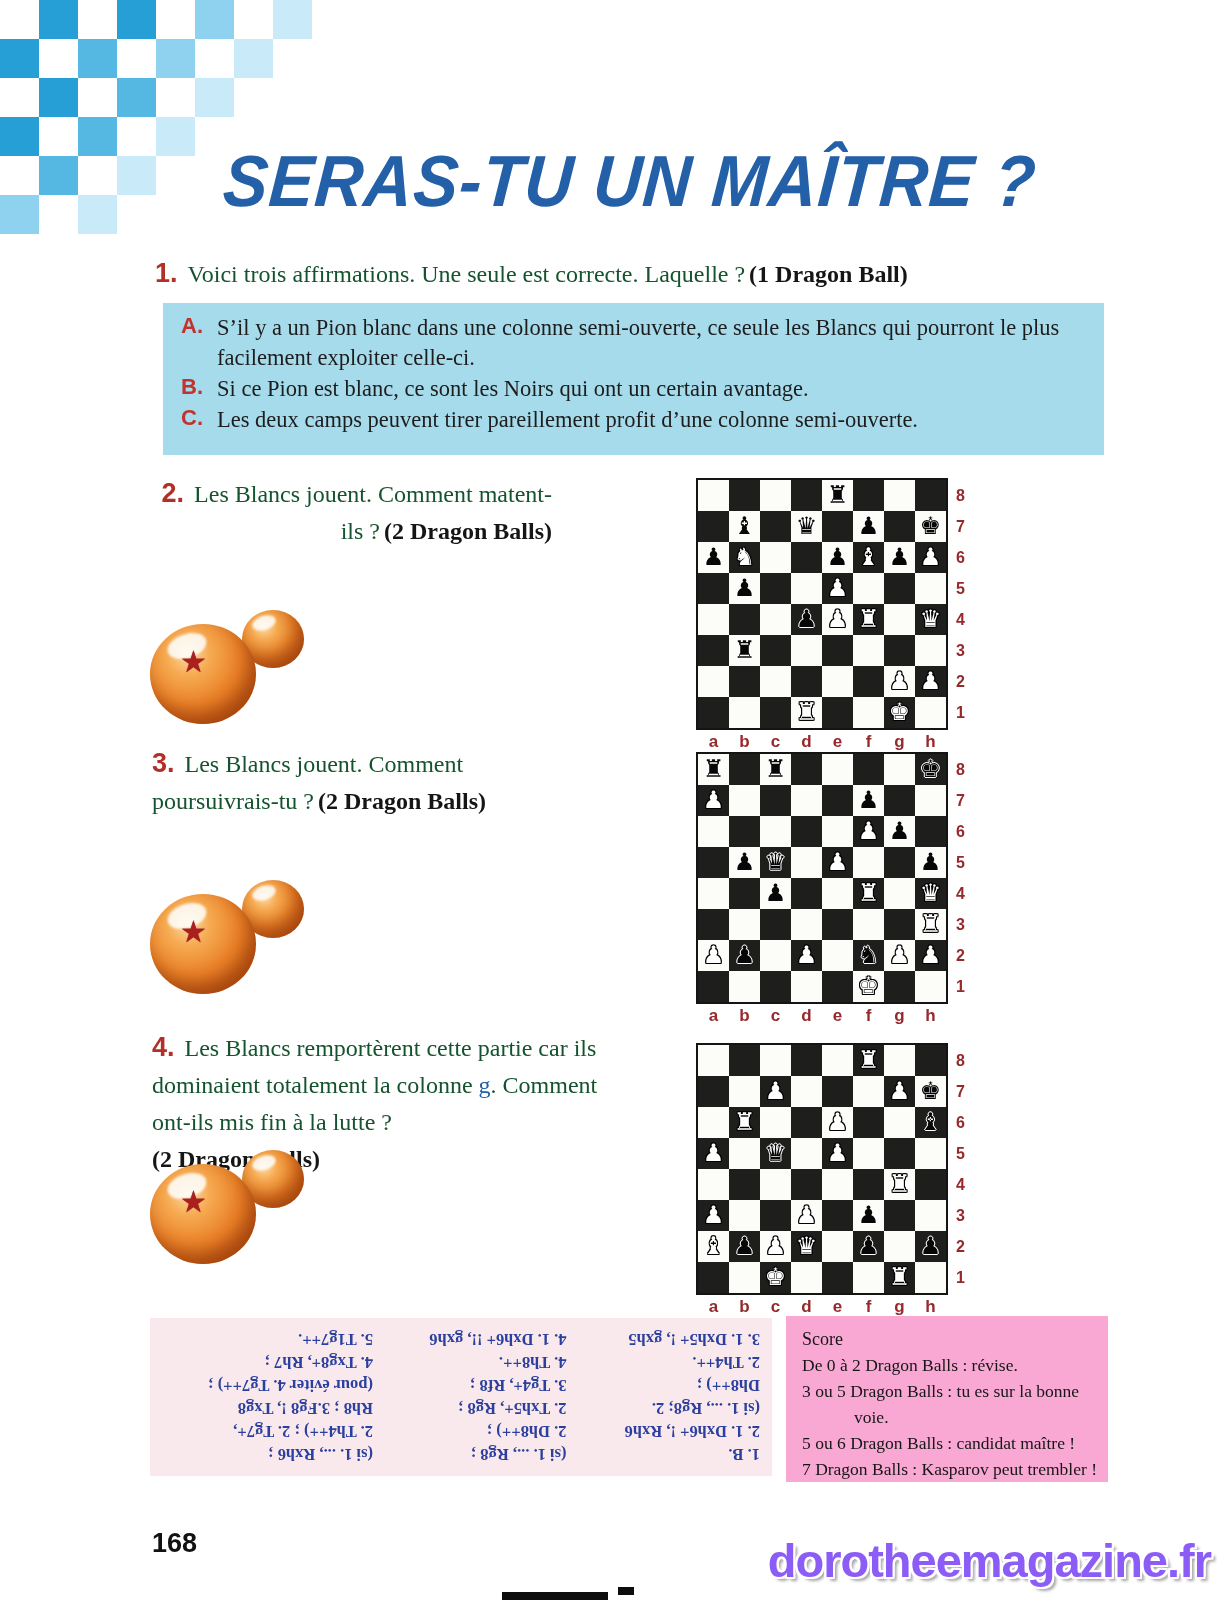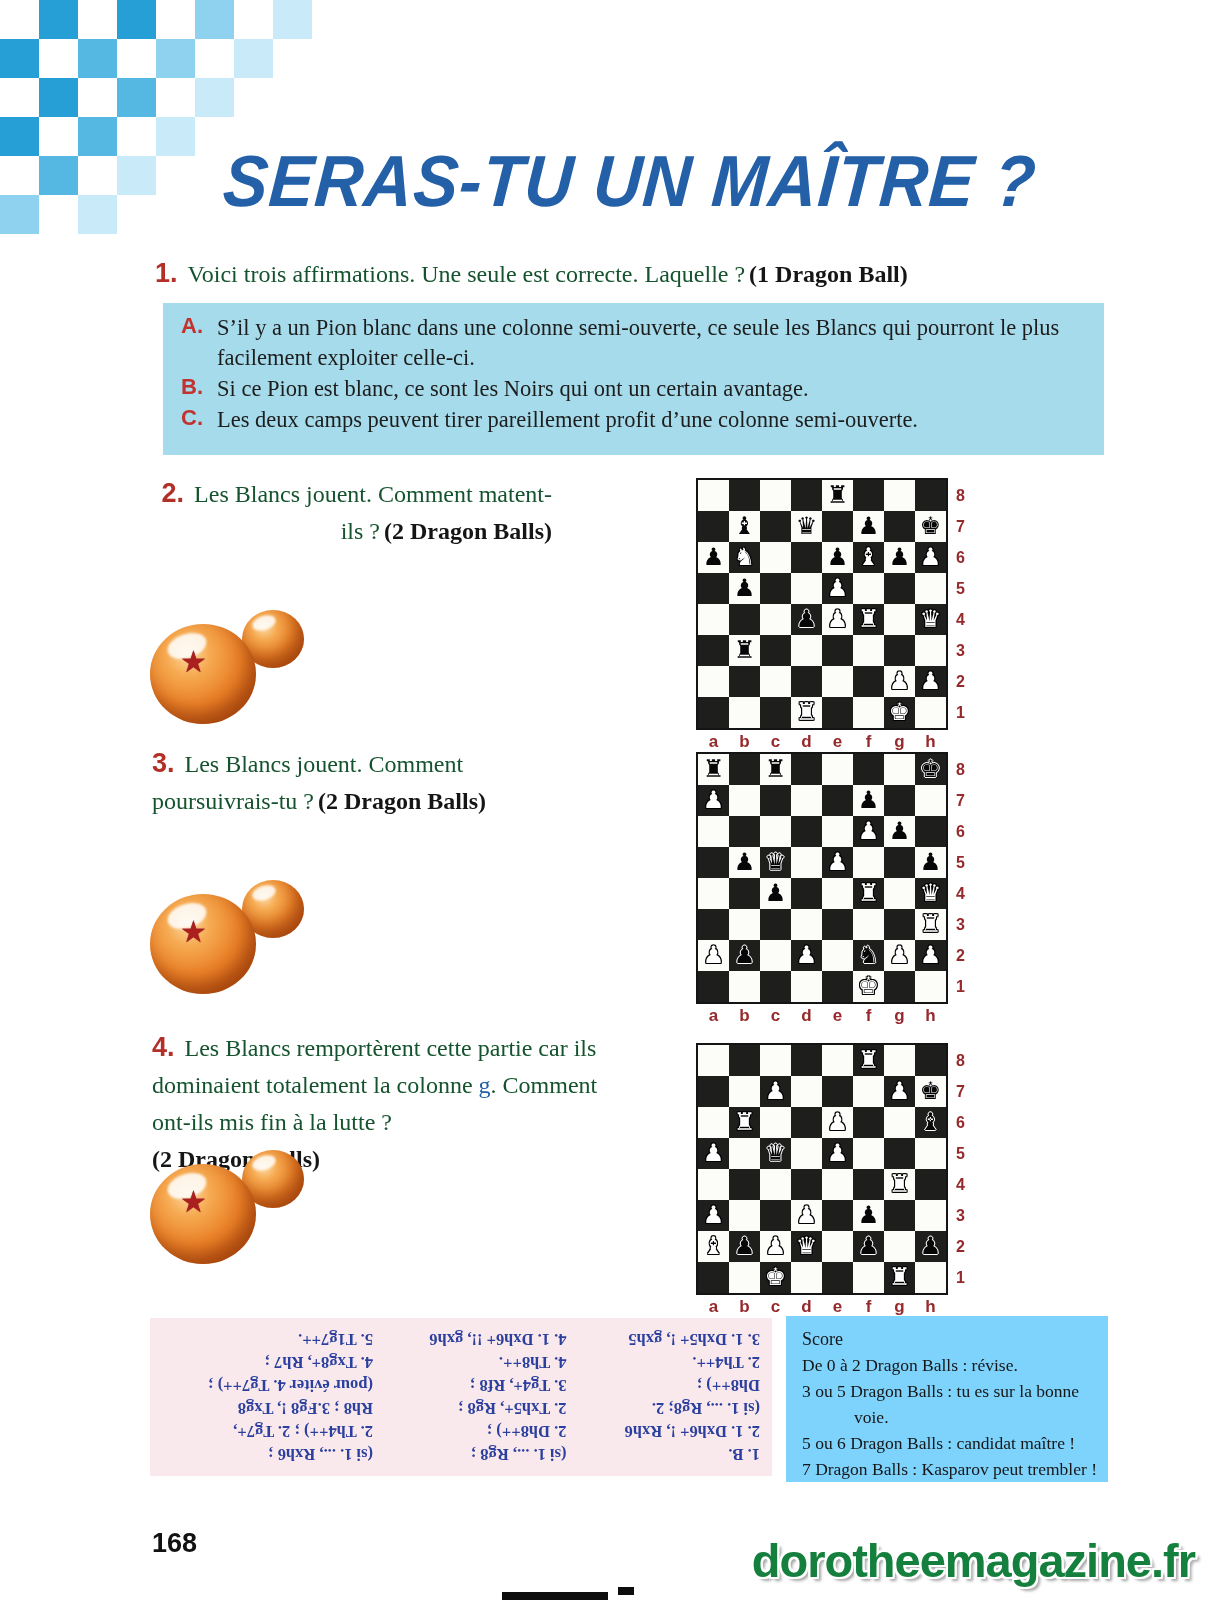--- a/index.html
+++ b/index.html
@@ -66,31 +66,31 @@
 
   
   .answers{position:absolute;left:150px;top:1318px;width:622px;height:158px;background:#f9e9ec;
     transform:rotate(180deg);box-sizing:border-box;padding:10px 12px;display:flex;gap:10px;}
   .ans-col{flex:1;}
   .ans-col.wide{flex:1.15;}
   .ans-line{font-family:"Liberation Serif", serif;font-weight:bold;font-size:16.5px;line-height:23px;
     color:#2b3f9e;white-space:nowrap;}
 
   
-  .score{position:absolute;left:786px;top:1316px;width:322px;height:166px;background:#7dd3fc;
+  .score{position:absolute;left:786px;top:1316px;width:322px;height:166px;background:#f9a8d4;
     box-sizing:border-box;padding:10px 10px 0 16px;}
   .score-title{font-size:18px;color:#161616;line-height:26px;}
   .score-line{font-size:17.5px;color:#161616;line-height:26px;}
   .score-line.indent{padding-left:52px;}
 
   
   .pagenum{position:absolute;left:152px;top:1512px;font-family:"Liberation Sans", sans-serif;
     font-weight:bold;font-size:27px;color:#111;margin-top:16px;}
-  .watermark{position:absolute;right:22px;top:1533px;font-family:"Liberation Sans", sans-serif;
-    font-weight:bold;font-size:47px;letter-spacing:-1px;color:#15803d;
+  .watermark{position:absolute;right:6px;top:1533px;font-family:"Liberation Sans", sans-serif;
+    font-weight:bold;font-size:47px;letter-spacing:-1px;color:#8b5cf6;
     text-shadow:2px 0 0 #fff,-2px 0 0 #fff,0 2px 0 #fff,0 -2px 0 #fff,2px 2px 0 #fff,-2px -2px 0 #fff,2px -2px 0 #fff,-2px 2px 0 #fff, 4px 4px 3px rgba(0,0,0,.35);}
   .printbar{position:absolute;background:#0d0d0d;}
 </style>
 </head>
 <body>
 
 <div id="page">
 
   <div class="checker">
     <div class="cell cb1" style="left:39px;top:0"></div>

